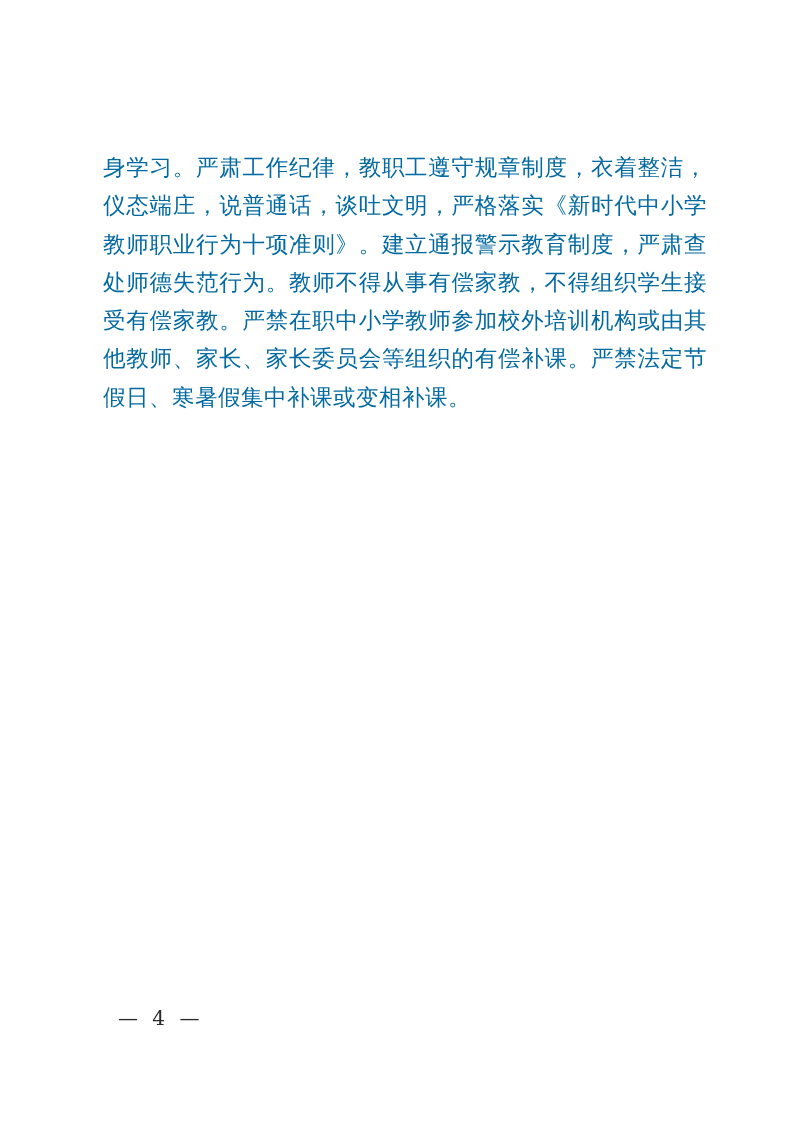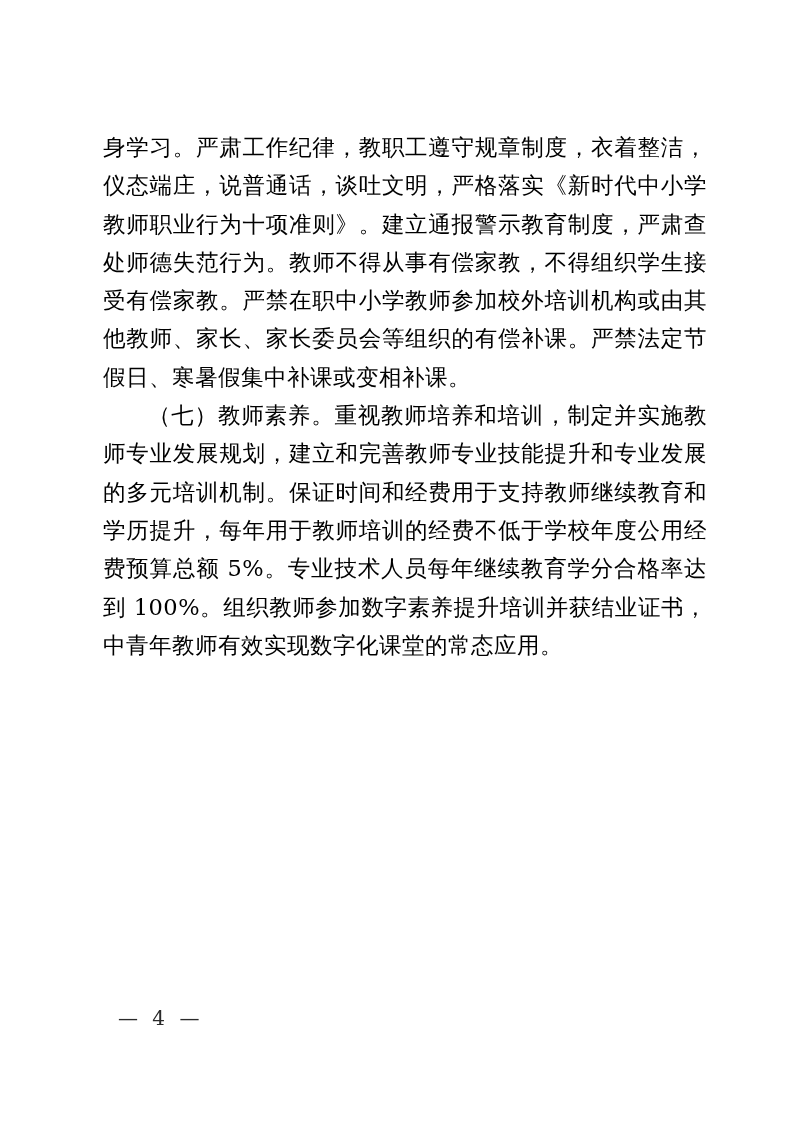--- a/index.html
+++ b/index.html
@@ -11,23 +11,23 @@
     position: relative;
     width: 800px;
     height: 1131px;
     background: #ffffff;
     overflow: hidden;
     font-family: "DejaVu Serif", "Liberation Serif", serif;
   }
   .text-block {
     position: absolute;
     left: 103px;
-    top: 128px;
+    top: 148px;
     width: 604px;
-    color: #000000;
+    color: #0369a1;
     font-size: 22.5px;
     line-height: 38.3px;
     text-align: justify;
     text-align-last: left;
     letter-spacing: 0.5px;
   }
   .text-block p {
     margin: 0;
     padding: 0;
   }
@@ -44,18 +44,17 @@
     font-family: "DejaVu Serif", "Liberation Serif", serif;
   }
 </style>
 </head>
 <body>
 
 <div class="page">
 
   <div class="text-block">
     <p>身学习。严肃工作纪律，教职工遵守规章制度，衣着整洁，仪态端庄，说普通话，谈吐文明，严格落实《新时代中小学教师职业行为十项准则》。建立通报警示教育制度，严肃查处师德失范行为。教师不得从事有偿家教，不得组织学生接受有偿家教。严禁在职中小学教师参加校外培训机构或由其他教师、家长、家长委员会等组织的有偿补课。严禁法定节假日、寒暑假集中补课或变相补课。</p>
-    <p class="indent">（七）教师素养。重视教师培养和培训，制定并实施教师专业发展规划，建立和完善教师专业技能提升和专业发展的多元培训机制。保证时间和经费用于支持教师继续教育和学历提升，每年用于教师培训的经费不低于学校年度公用经费预算总额 5%。专业技术人员每年继续教育学分合格率达到 100%。组织教师参加数字素养提升培训并获结业证书，中青年教师有效实现数字化课堂的常态应用。</p>
   </div>
 
   <div class="page-number">— 4 —</div>
 
 </div>
 
 </body></html>

